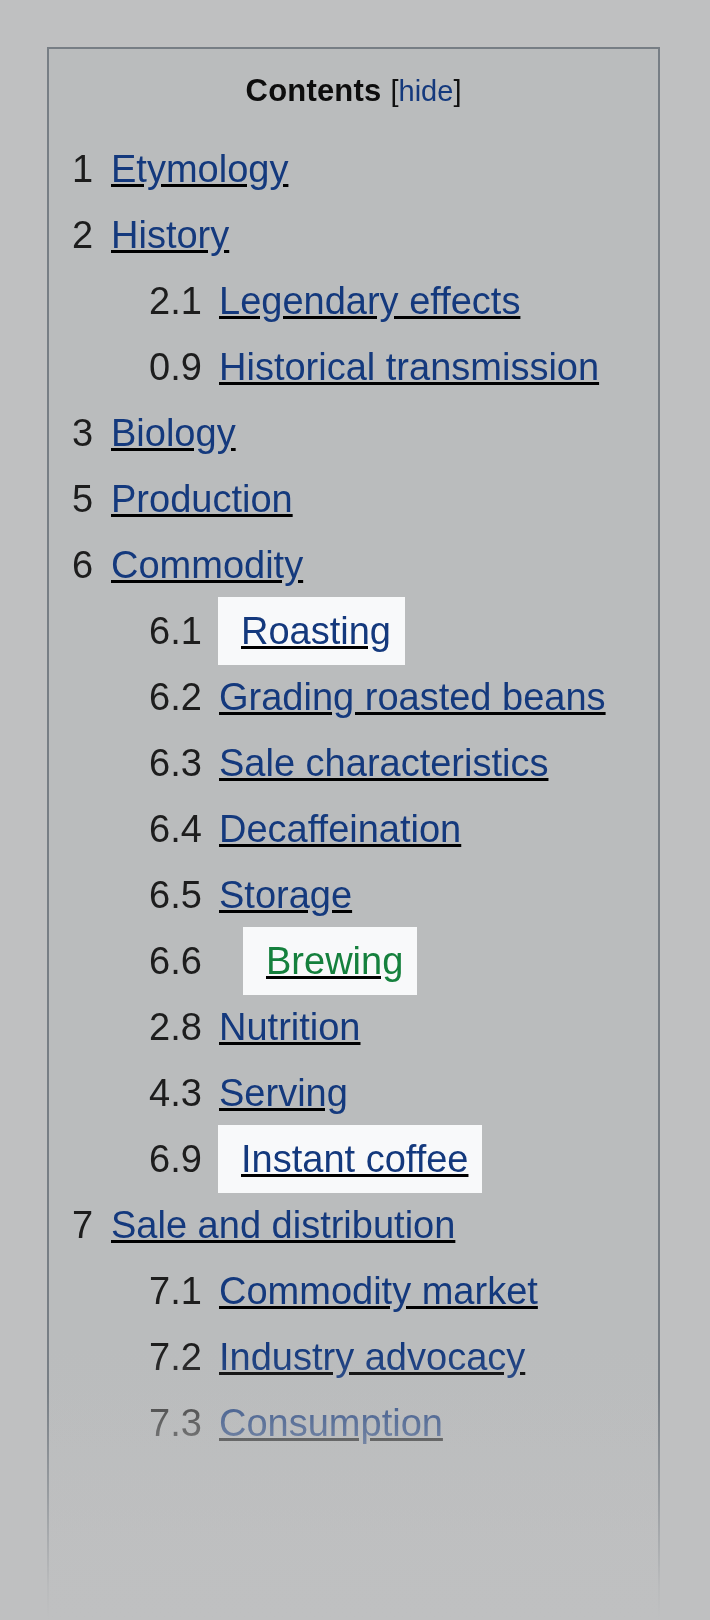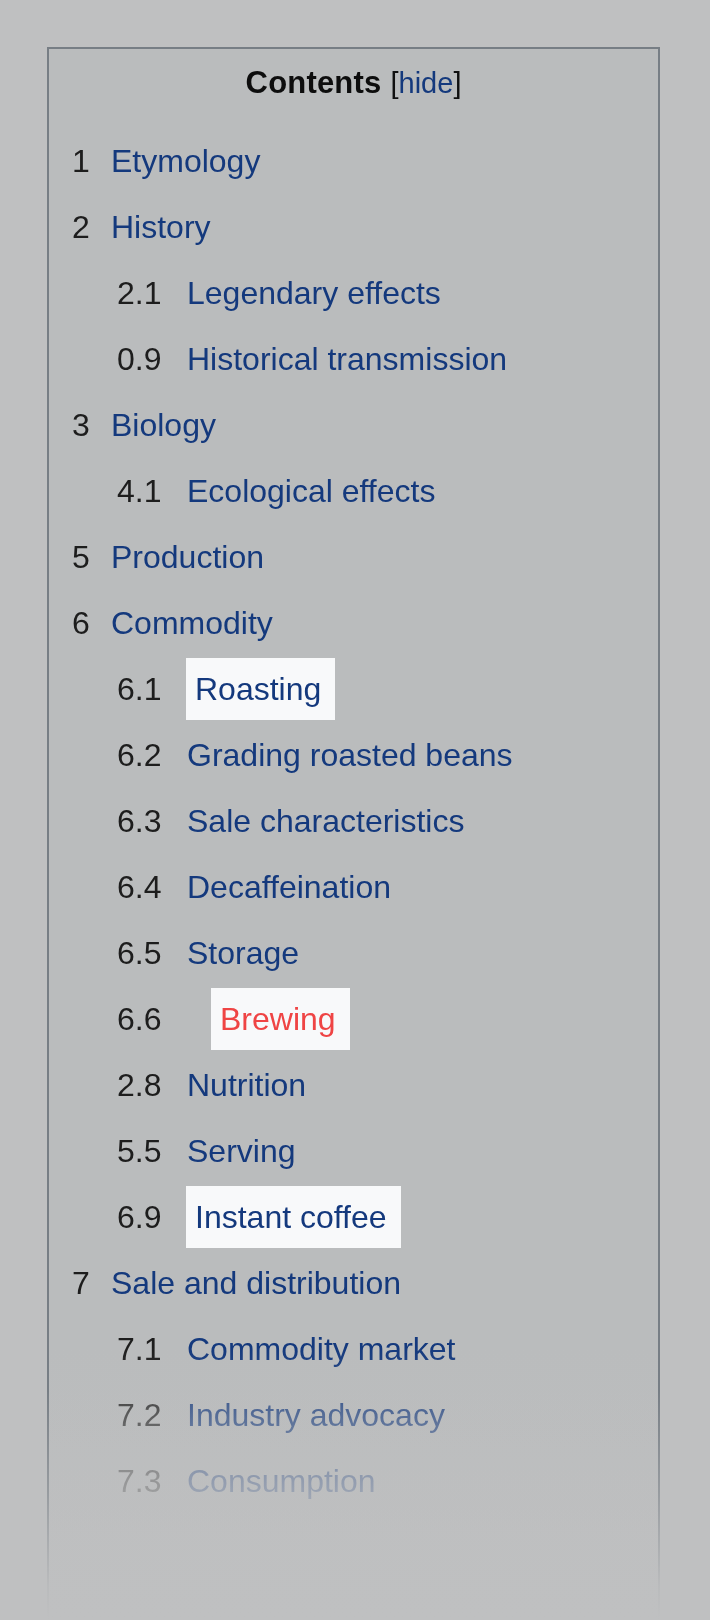--- a/index.html
+++ b/index.html
@@ -23,21 +23,21 @@
     height: 1600px;
     box-sizing: border-box;
     background: #babcbd;
     border: 2px solid #777e85;
     border-bottom: none;
     overflow: hidden;
   }
 
   #toc-header {
     text-align: center;
-    padding-top: 18px;
+    padding-top: 26px;
     font-size: 31px;
     line-height: 1;
     white-space: nowrap;
   }
   #toc-header .contents-title {
     font-weight: bold;
     color: #0d0d0d;
     letter-spacing: 0.2px;
   }
   #toc-header .hide-wrap {
@@ -55,53 +55,54 @@
     padding: 0;
     list-style: none;
     margin-top: 30px;
   }
 
   .toc-row {
     position: relative;
     height: 66px;
     line-height: 66px;
     white-space: nowrap;
-    font-size: 32px;
+    font-size: 38px;
+    text-decoration: underline;
   }
 
   .toc-num {
     display: inline-block;
     color: #1d1d1d;
     text-align: left;
     vertical-align: baseline;
   }
   .toc-label {
     color: #14397d;
     vertical-align: baseline;
   }
 
   
   .lvl1 .toc-num {
     margin-left: 23px;
     width: 39px;
   }
   
   .lvl2 .toc-num {
-    margin-left: 68px;
+    margin-left: 100px;
     width: 70px;
   }
 
   
   .hl .toc-label {
     background: #f8f9fa;
-    padding: 13px 14px 13px 9px;
+    padding: 13px 14px 13px 23px;
     margin-left: -1px;
   }
   .hl.bright .toc-label {
-    color: #ef4444;
+    color: #15803d;
     margin-left: 24px;
   }
 
   
   #fade-overlay {
     position: absolute;
     left: 0;
     right: 0;
     bottom: 0;
     height: 300px;
@@ -136,31 +137,30 @@
   <div id="toc-header">
     <span class="contents-title">Contents</span><span class="hide-wrap"><span>[</span><span class="hide-link">hide</span><span>]</span></span>
   </div>
 
   <ul id="toc-list">
       <li class="toc-row lvl1"><span class="toc-num">1</span><span class="toc-label">Etymology</span></li>
       <li class="toc-row lvl1"><span class="toc-num">2</span><span class="toc-label">History</span></li>
       <li class="toc-row lvl2"><span class="toc-num">2.1</span><span class="toc-label">Legendary effects</span></li>
       <li class="toc-row lvl2"><span class="toc-num">0.9</span><span class="toc-label">Historical transmission</span></li>
       <li class="toc-row lvl1"><span class="toc-num">3</span><span class="toc-label">Biology</span></li>
-      <li class="toc-row lvl2"><span class="toc-num">4.1</span><span class="toc-label">Ecological effects</span></li>
       <li class="toc-row lvl1"><span class="toc-num">5</span><span class="toc-label">Production</span></li>
       <li class="toc-row lvl1"><span class="toc-num">6</span><span class="toc-label">Commodity</span></li>
       <li class="toc-row lvl2 hl"><span class="toc-num">6.1</span><span class="toc-label">Roasting</span></li>
       <li class="toc-row lvl2"><span class="toc-num">6.2</span><span class="toc-label">Grading roasted beans</span></li>
       <li class="toc-row lvl2"><span class="toc-num">6.3</span><span class="toc-label">Sale characteristics</span></li>
       <li class="toc-row lvl2"><span class="toc-num">6.4</span><span class="toc-label">Decaffeination</span></li>
       <li class="toc-row lvl2"><span class="toc-num">6.5</span><span class="toc-label">Storage</span></li>
       <li class="toc-row lvl2 hl bright"><span class="toc-num">6.6</span><span class="toc-label">Brewing</span></li>
       <li class="toc-row lvl2"><span class="toc-num">2.8</span><span class="toc-label">Nutrition</span></li>
-      <li class="toc-row lvl2"><span class="toc-num">5.5</span><span class="toc-label">Serving</span></li>
+      <li class="toc-row lvl2"><span class="toc-num">4.3</span><span class="toc-label">Serving</span></li>
       <li class="toc-row lvl2 hl"><span class="toc-num">6.9</span><span class="toc-label">Instant coffee</span></li>
       <li class="toc-row lvl1"><span class="toc-num">7</span><span class="toc-label">Sale and distribution</span></li>
       <li class="toc-row lvl2"><span class="toc-num">7.1</span><span class="toc-label">Commodity market</span></li>
       <li class="toc-row lvl2"><span class="toc-num">7.2</span><span class="toc-label">Industry advocacy</span></li>
       <li class="toc-row lvl2"><span class="toc-num">7.3</span><span class="toc-label">Consumption</span></li>
     </ul>
 
   <div id="fade-overlay"></div>
 </div>
 

